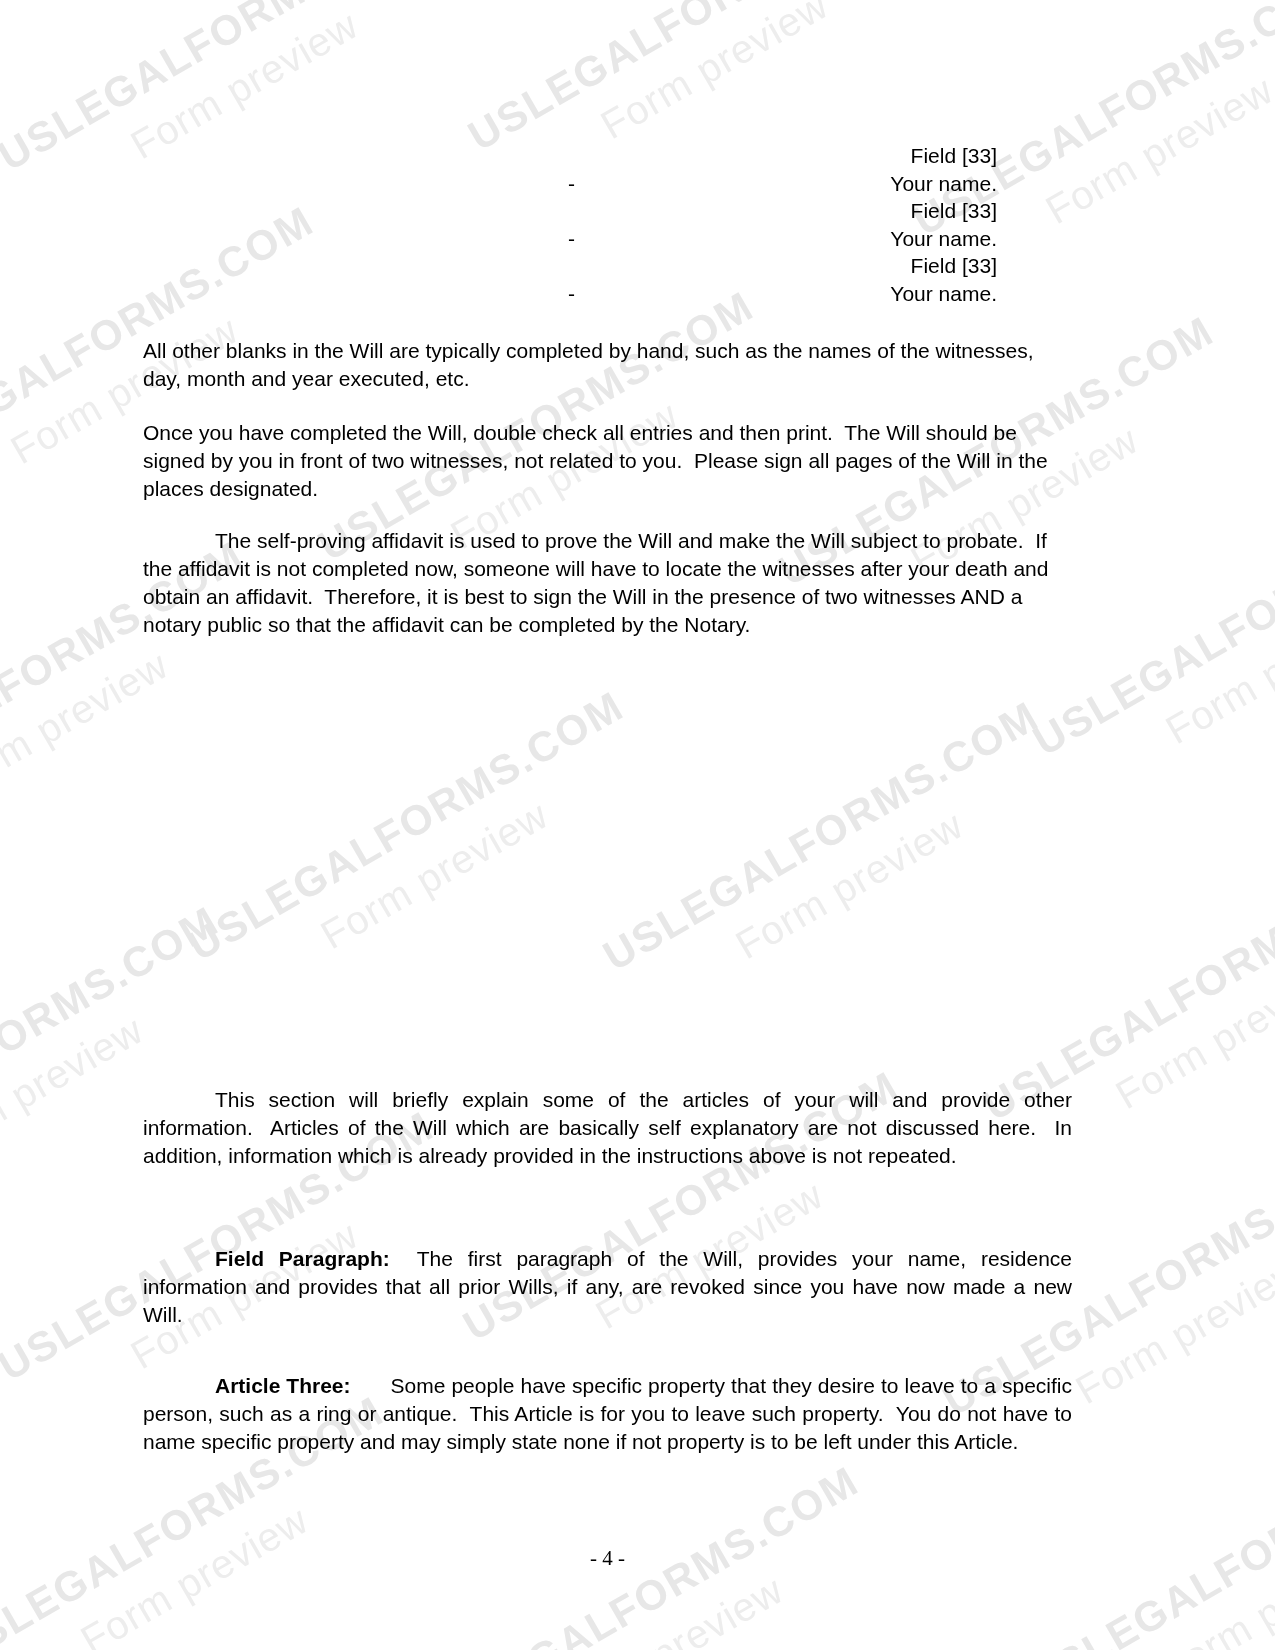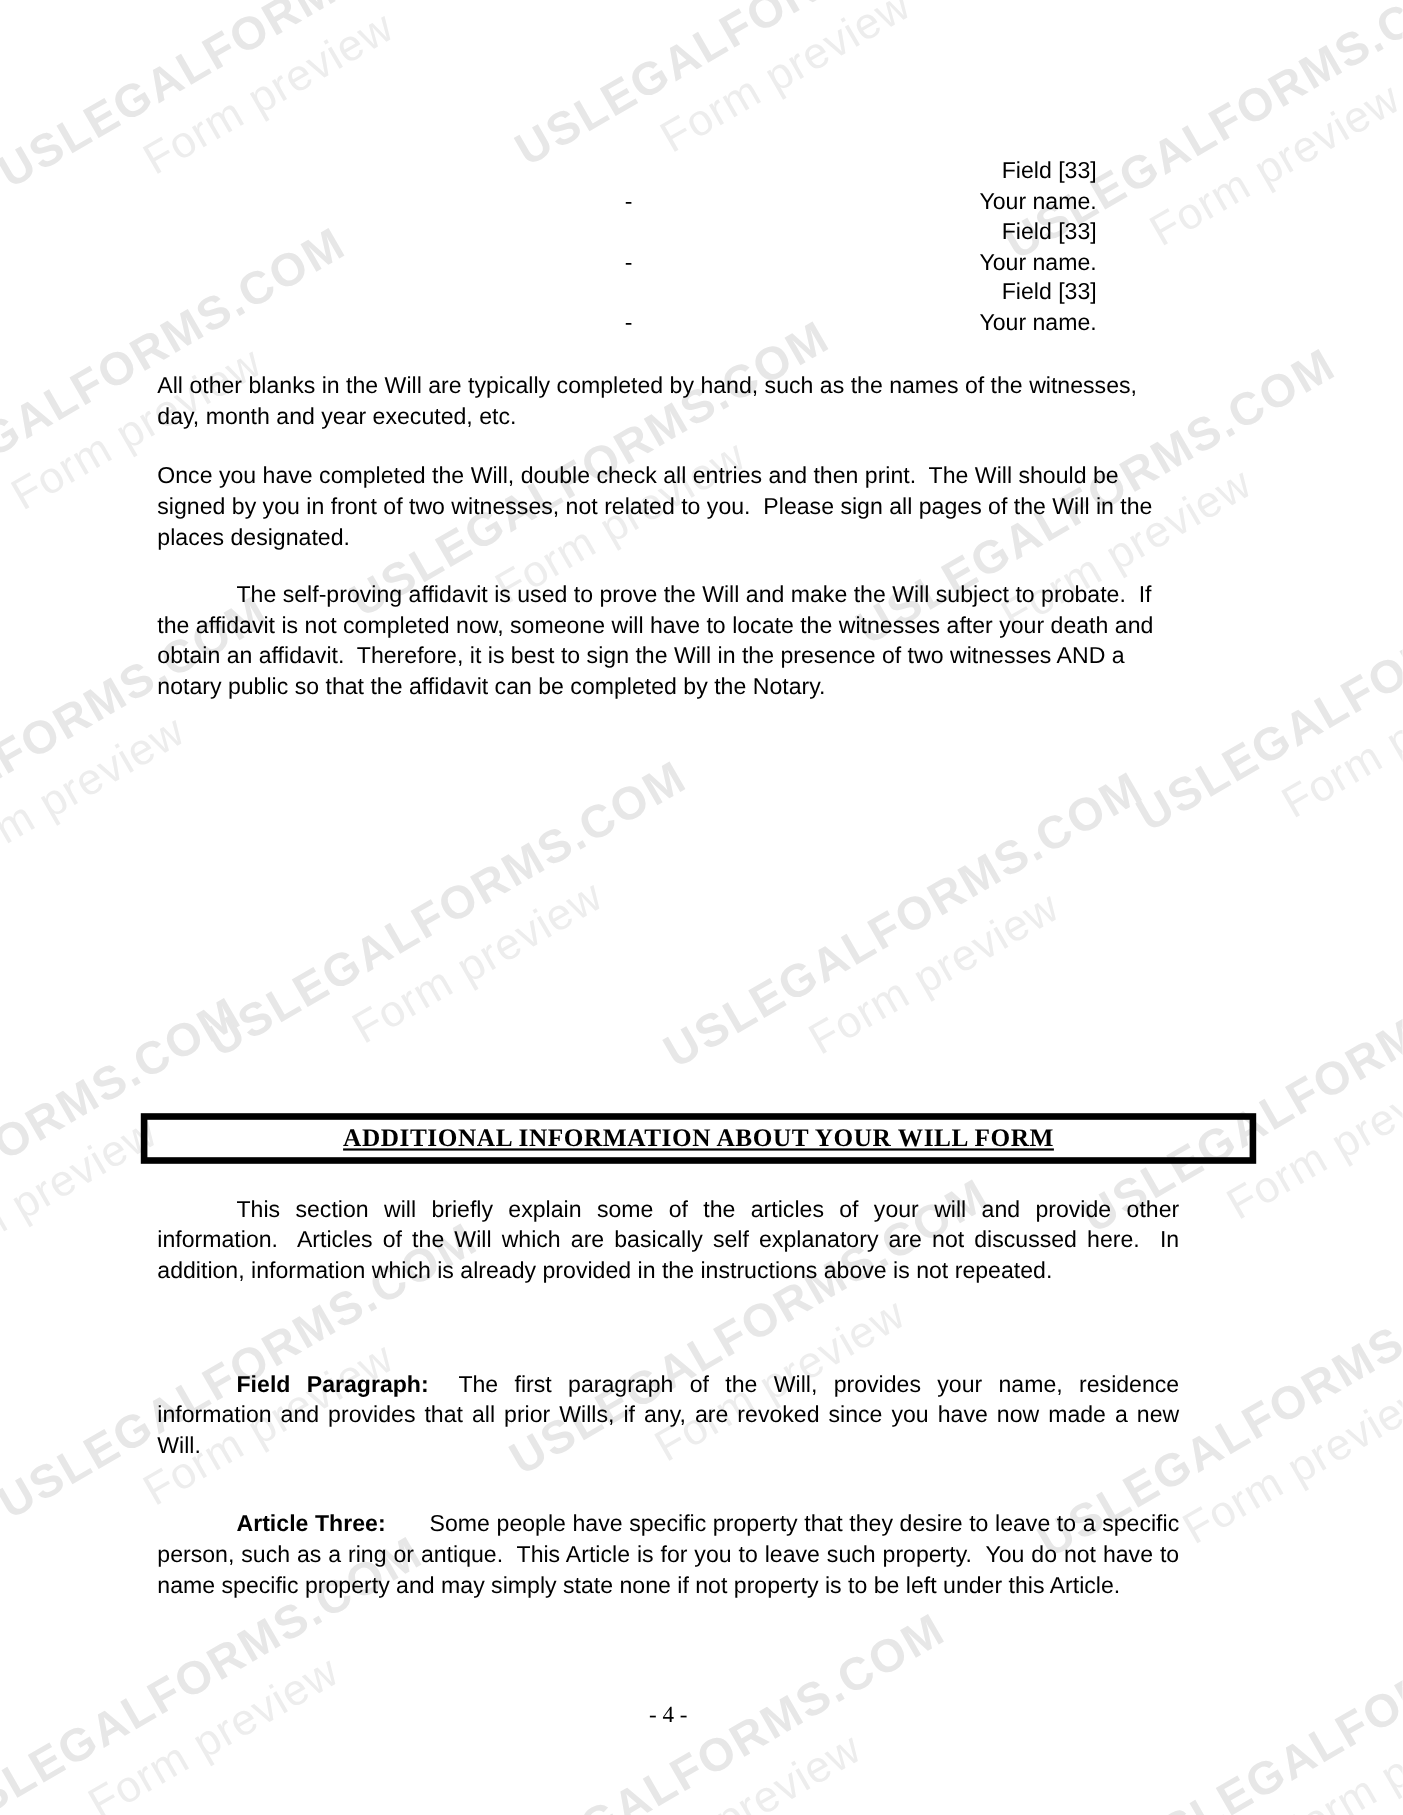--- a/index.html
+++ b/index.html
@@ -181,23 +181,20 @@
     </div>
   </div>
 
   <div class="para" id="p2">Once you have completed the Will, double check all entries and then print.&nbsp; The Will should be signed by you in front of two witnesses, not related to you.&nbsp; Please sign all pages of the Will in the places designated.</div>
 
   <div class="para" id="p1">All other blanks in the Will are typically completed by hand, such as the names of the witnesses, day, month and year executed, etc.</div>
 
   <div class="para indent" id="p3">The self-proving affidavit is used to prove the Will and make the Will subject to probate.&nbsp; If the affidavit is not completed now, someone will have to locate the witnesses after your death and obtain an affidavit.&nbsp; Therefore, it is best to sign the Will in the presence of two witnesses AND a notary public so that the affidavit can be completed by the Notary.</div>
 
 
-  <div class="section-box">
-    <h2>ADDITIONAL INFORMATION ABOUT YOUR WILL FORM</h2>
-  </div>
 
   <div class="para indent just" id="p5">This section will briefly explain some of the articles of your will and provide other information.&nbsp; Articles of the Will which are basically self explanatory are not discussed here.&nbsp; In addition, information which is already provided in the instructions above is not repeated.</div>
 
   <div class="para indent just" id="p6">
     <span class="label-bold">Field Paragraph:</span><span class="gap-sm"></span><span>The first paragraph of the Will, provides your name, residence information and provides that all prior Wills, if any, are revoked since you have now made a new Will.</span>
   </div>
 
   <div class="para indent just" id="p7">
     <span class="label-bold">Article Three:</span><span class="gap-md"></span><span>Some people have specific property that they desire to leave to a specific person, such as a ring or antique.&nbsp; This Article is for you to leave such property.&nbsp; You do not have to name specific property and may simply state none if not property is to be left under this Article.</span>
   </div>

